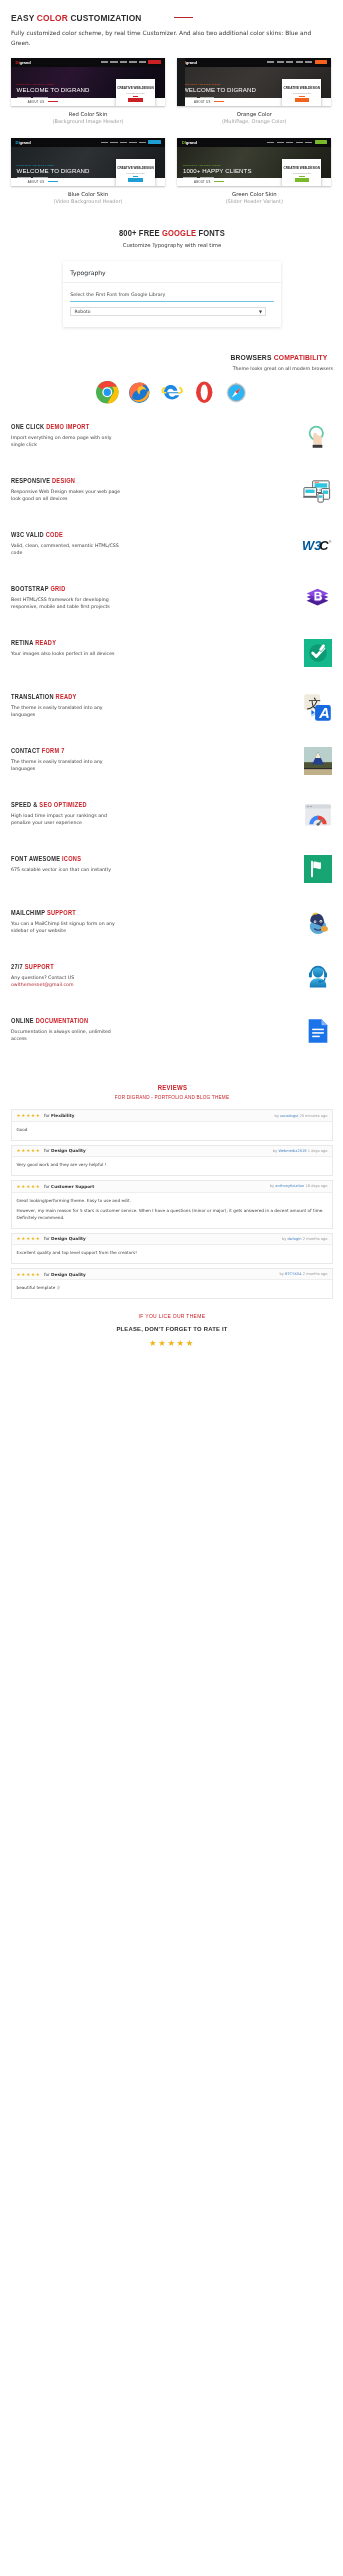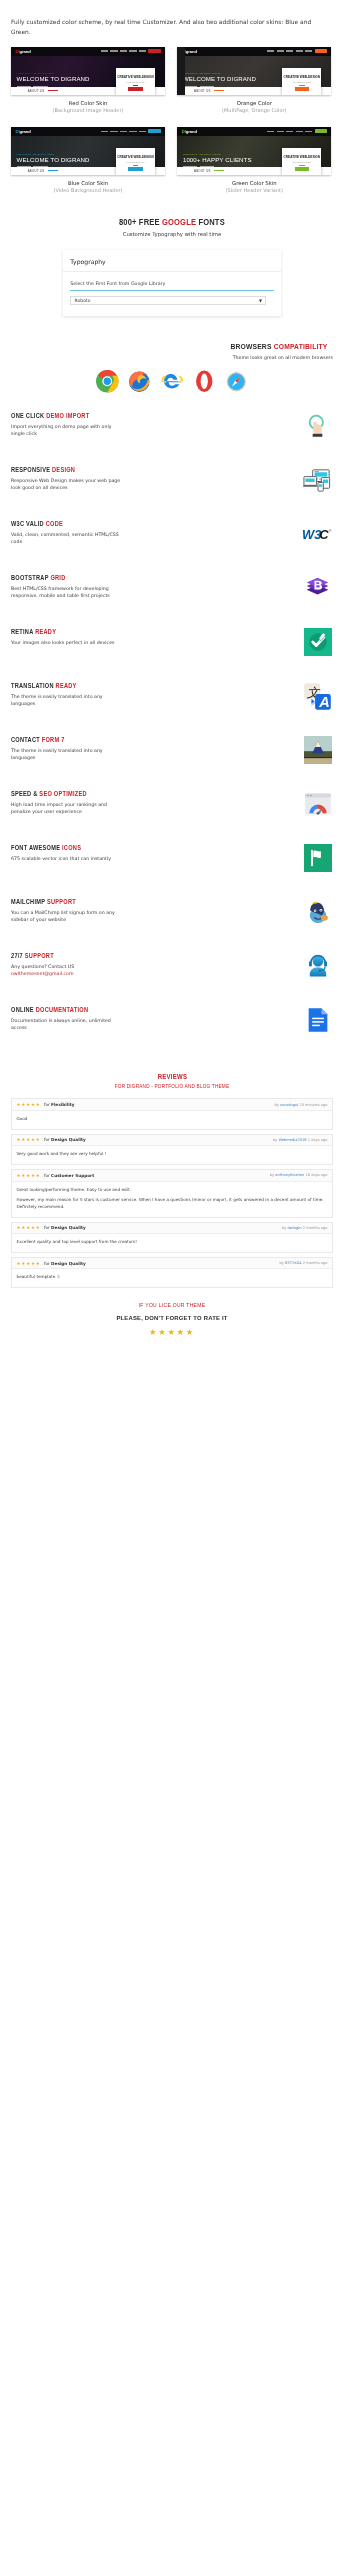--- a/index.html
+++ b/index.html
@@ -154,20 +154,24 @@
   .foot .f1 { font-size: 5px; color: #cc2027; font-family: "Liberation Sans Narrow","Liberation Sans",sans-serif; letter-spacing: 0.3px; }
   .foot .f2 { margin-top: 6.7px; font-size: 5.9px; color: #2b2b2b; font-family: "Liberation Sans Narrow","Liberation Sans",sans-serif; font-weight: 700; letter-spacing: 0.2px; }
   .foot .fstars { margin-top: 6.1px; color: #f0b41a; font-size: 8.4px; letter-spacing: 1.7px; }
 </style>
 </head>
 <body>
 
 <div class="wrap">
 
   <section class="s1">
+    <div class="head">
+      <h2><span>EASY </span><span class="accent">COLOR</span><span> CUSTOMIZATION</span></h2>
+      <div class="rule"></div>
+    </div>
     <p class="lead">Fully customized color scheme, by real time Customizer. And also two additional color skins: Blue and Green.</p>
 
     <div class="skins" id="skins">
         <div class="skin">
     <div class="shot">
       <div class="heroimg" style="background:linear-gradient(120deg,#1b1020 0%,#2a1430 35%,#140d1c 70%,#0c0810 100%)"></div>
 
       <div class="topbar">
         <span class="logo"><i style="color:#cc2027">DI</i><i>grand</i></span>
         <span class="navmini">

